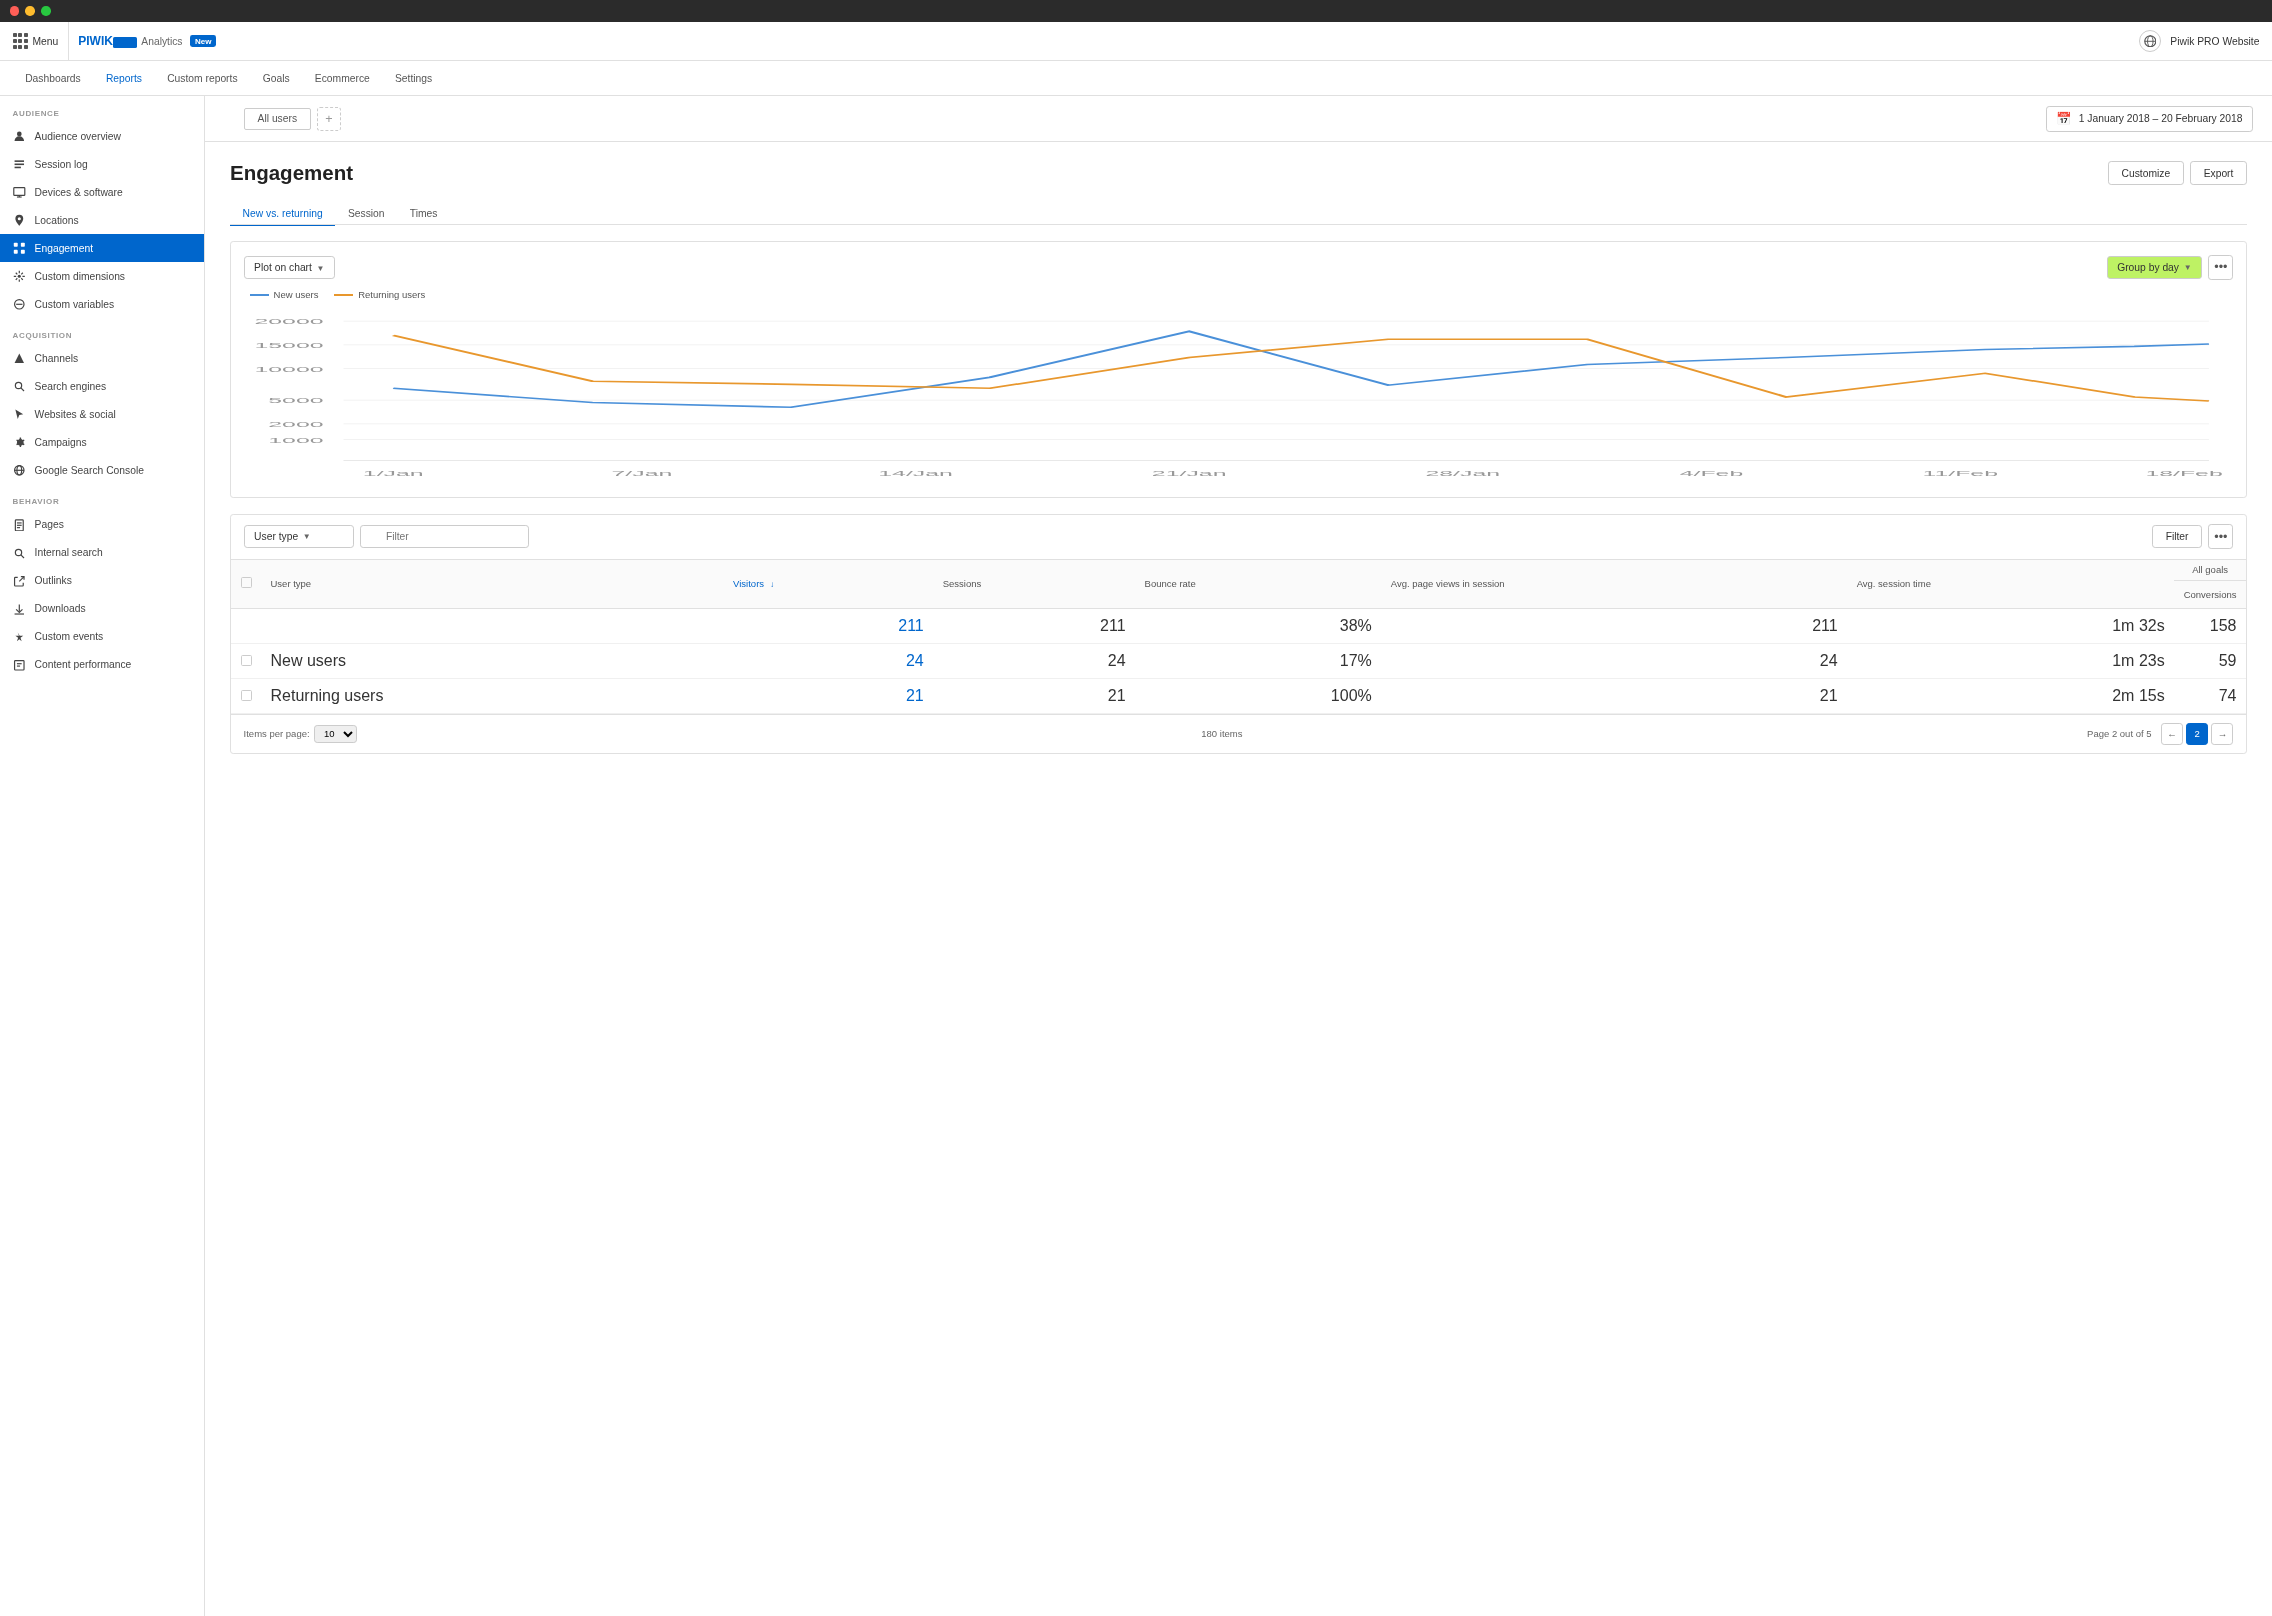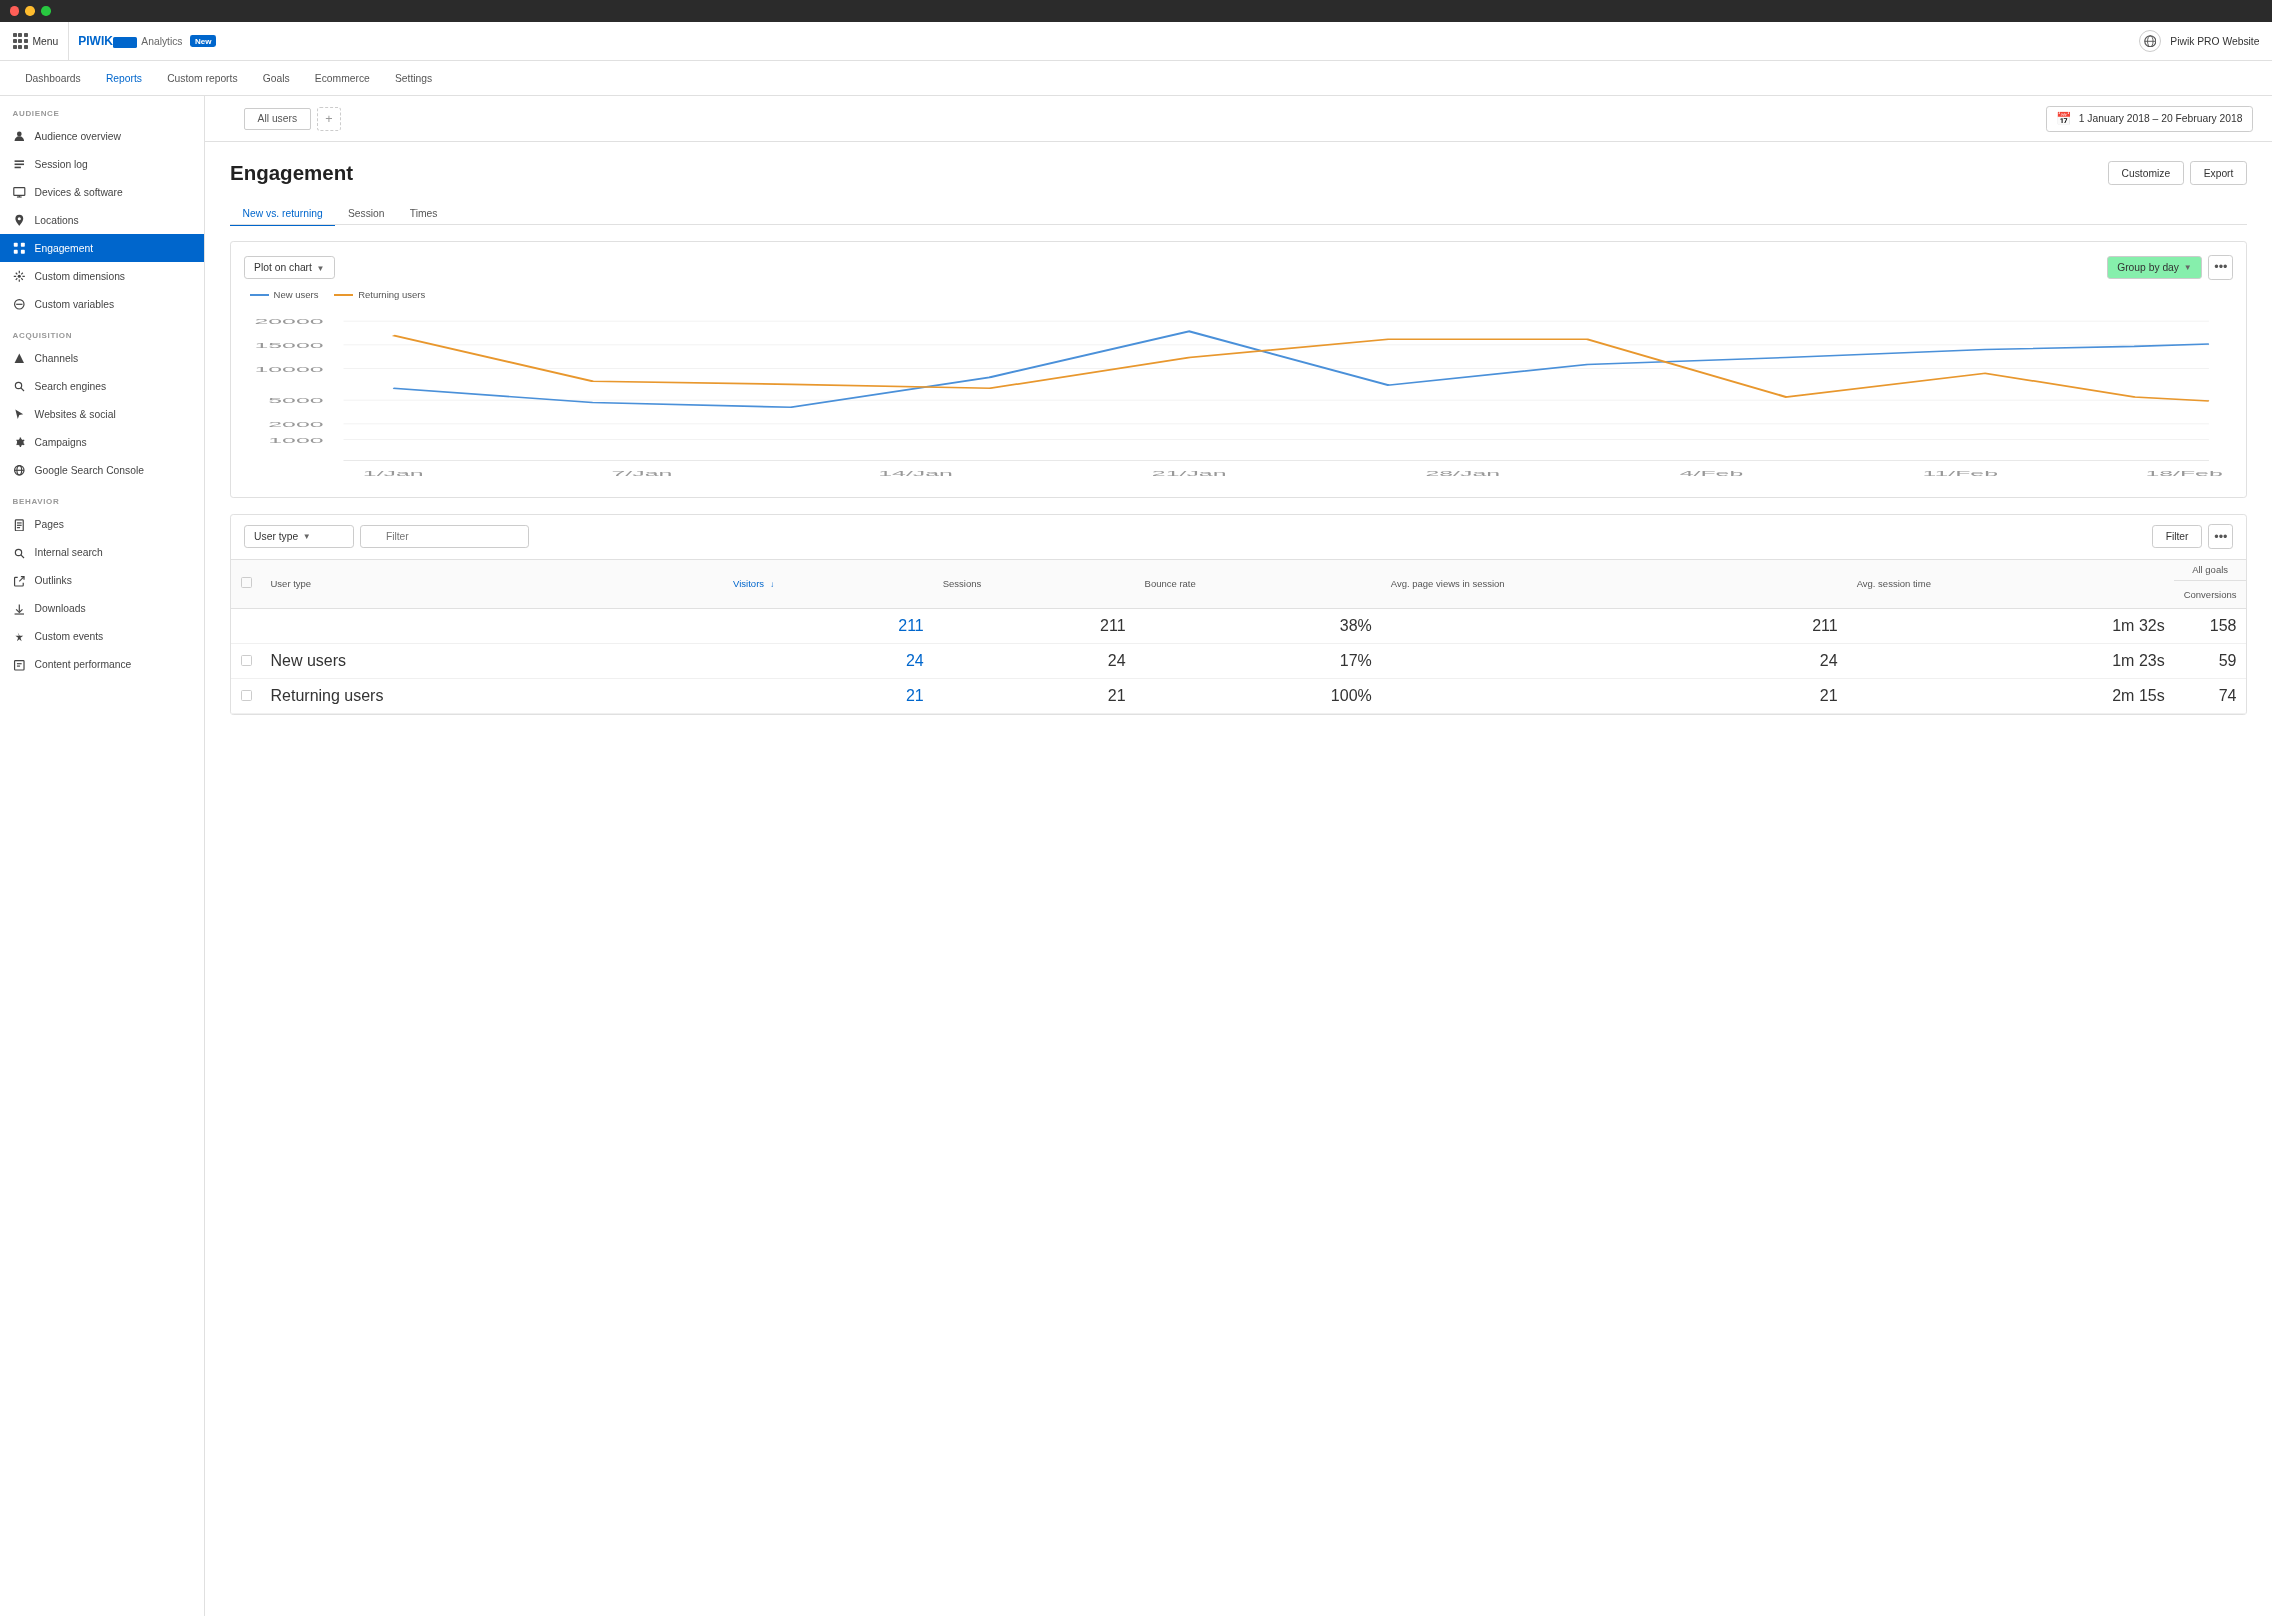--- a/index.html
+++ b/index.html
@@ -226,21 +226,21 @@
     }
     .chart-toolbar-right { display: flex; align-items: center; gap: 6.3px; }
     .group-dropdown {
       display: flex; align-items: center; gap: 4.7px;
       padding: 4.7px 9.5px;
       border: 0.8px solid #ccc;
       border-radius: 3.2px;
       font-size: 10.3px;
       color: #333;
       cursor: pointer;
-      background: #86efac;
+      background: #bef264;
     }
     .more-btn {
       width: 25px; height: 25px;
       border: 0.8px solid #ccc;
       border-radius: 3.2px;
       display: flex; align-items: center; justify-content: center;
       cursor: pointer; color: #555; font-size: 12.6px;
       background: #fff;
     }
 
@@ -745,18 +745,35 @@
               <td class="visitors-col">21</td>
               <td>21</td>
               <td>100%</td>
               <td>21</td>
               <td>2m 15s</td>
               <td>74</td>
             </tr>
           </tbody>
         </table>
 
+        <div class="table-footer">
+          <div class="items-per-page">
+            <span>Items per page:</span>
+            <select class="page-select">
+              <option>10</option>
+              <option>25</option>
+              <option>50</option>
+            </select>
+          </div>
+          <span>180 items</span>
+          <div class="pagination">
+            <span style="margin-right:6.3px;font-size:9.5px;color:#666;">Page 2 out of 5</span>
+            <div class="page-btn">←</div>
+            <div class="page-btn current">2</div>
+            <div class="page-btn">→</div>
+          </div>
+        </div>
       </div>
 
     </div>
   </div>
 </div>
 
 
 </body></html>

